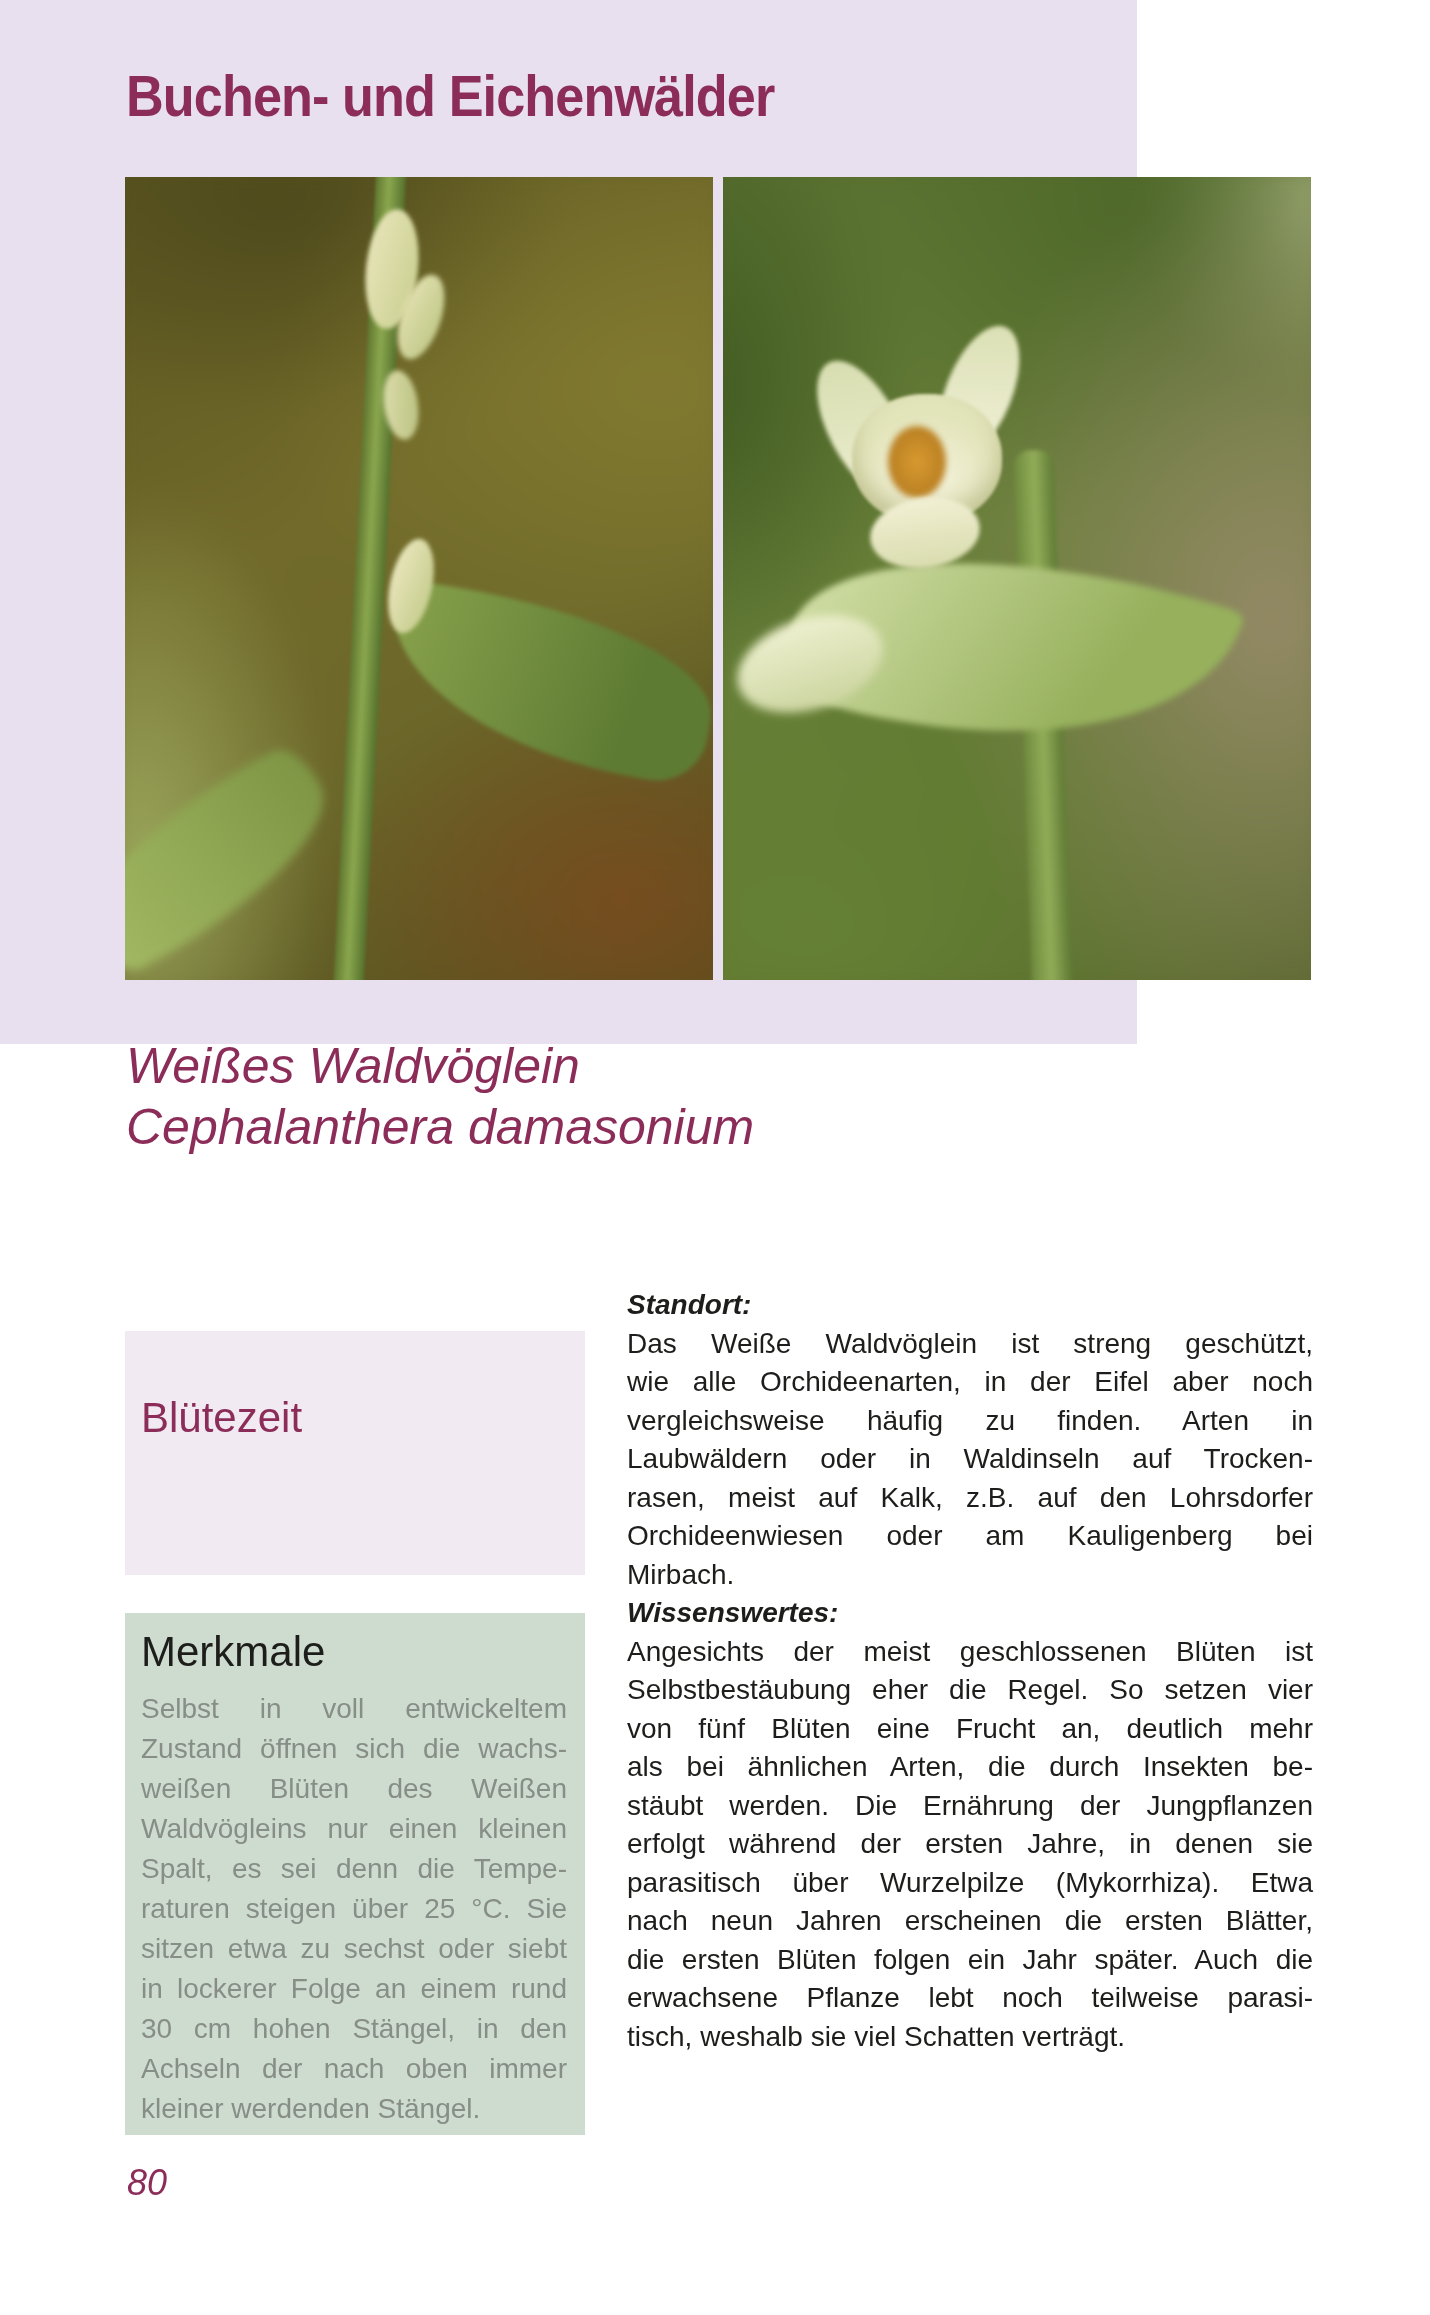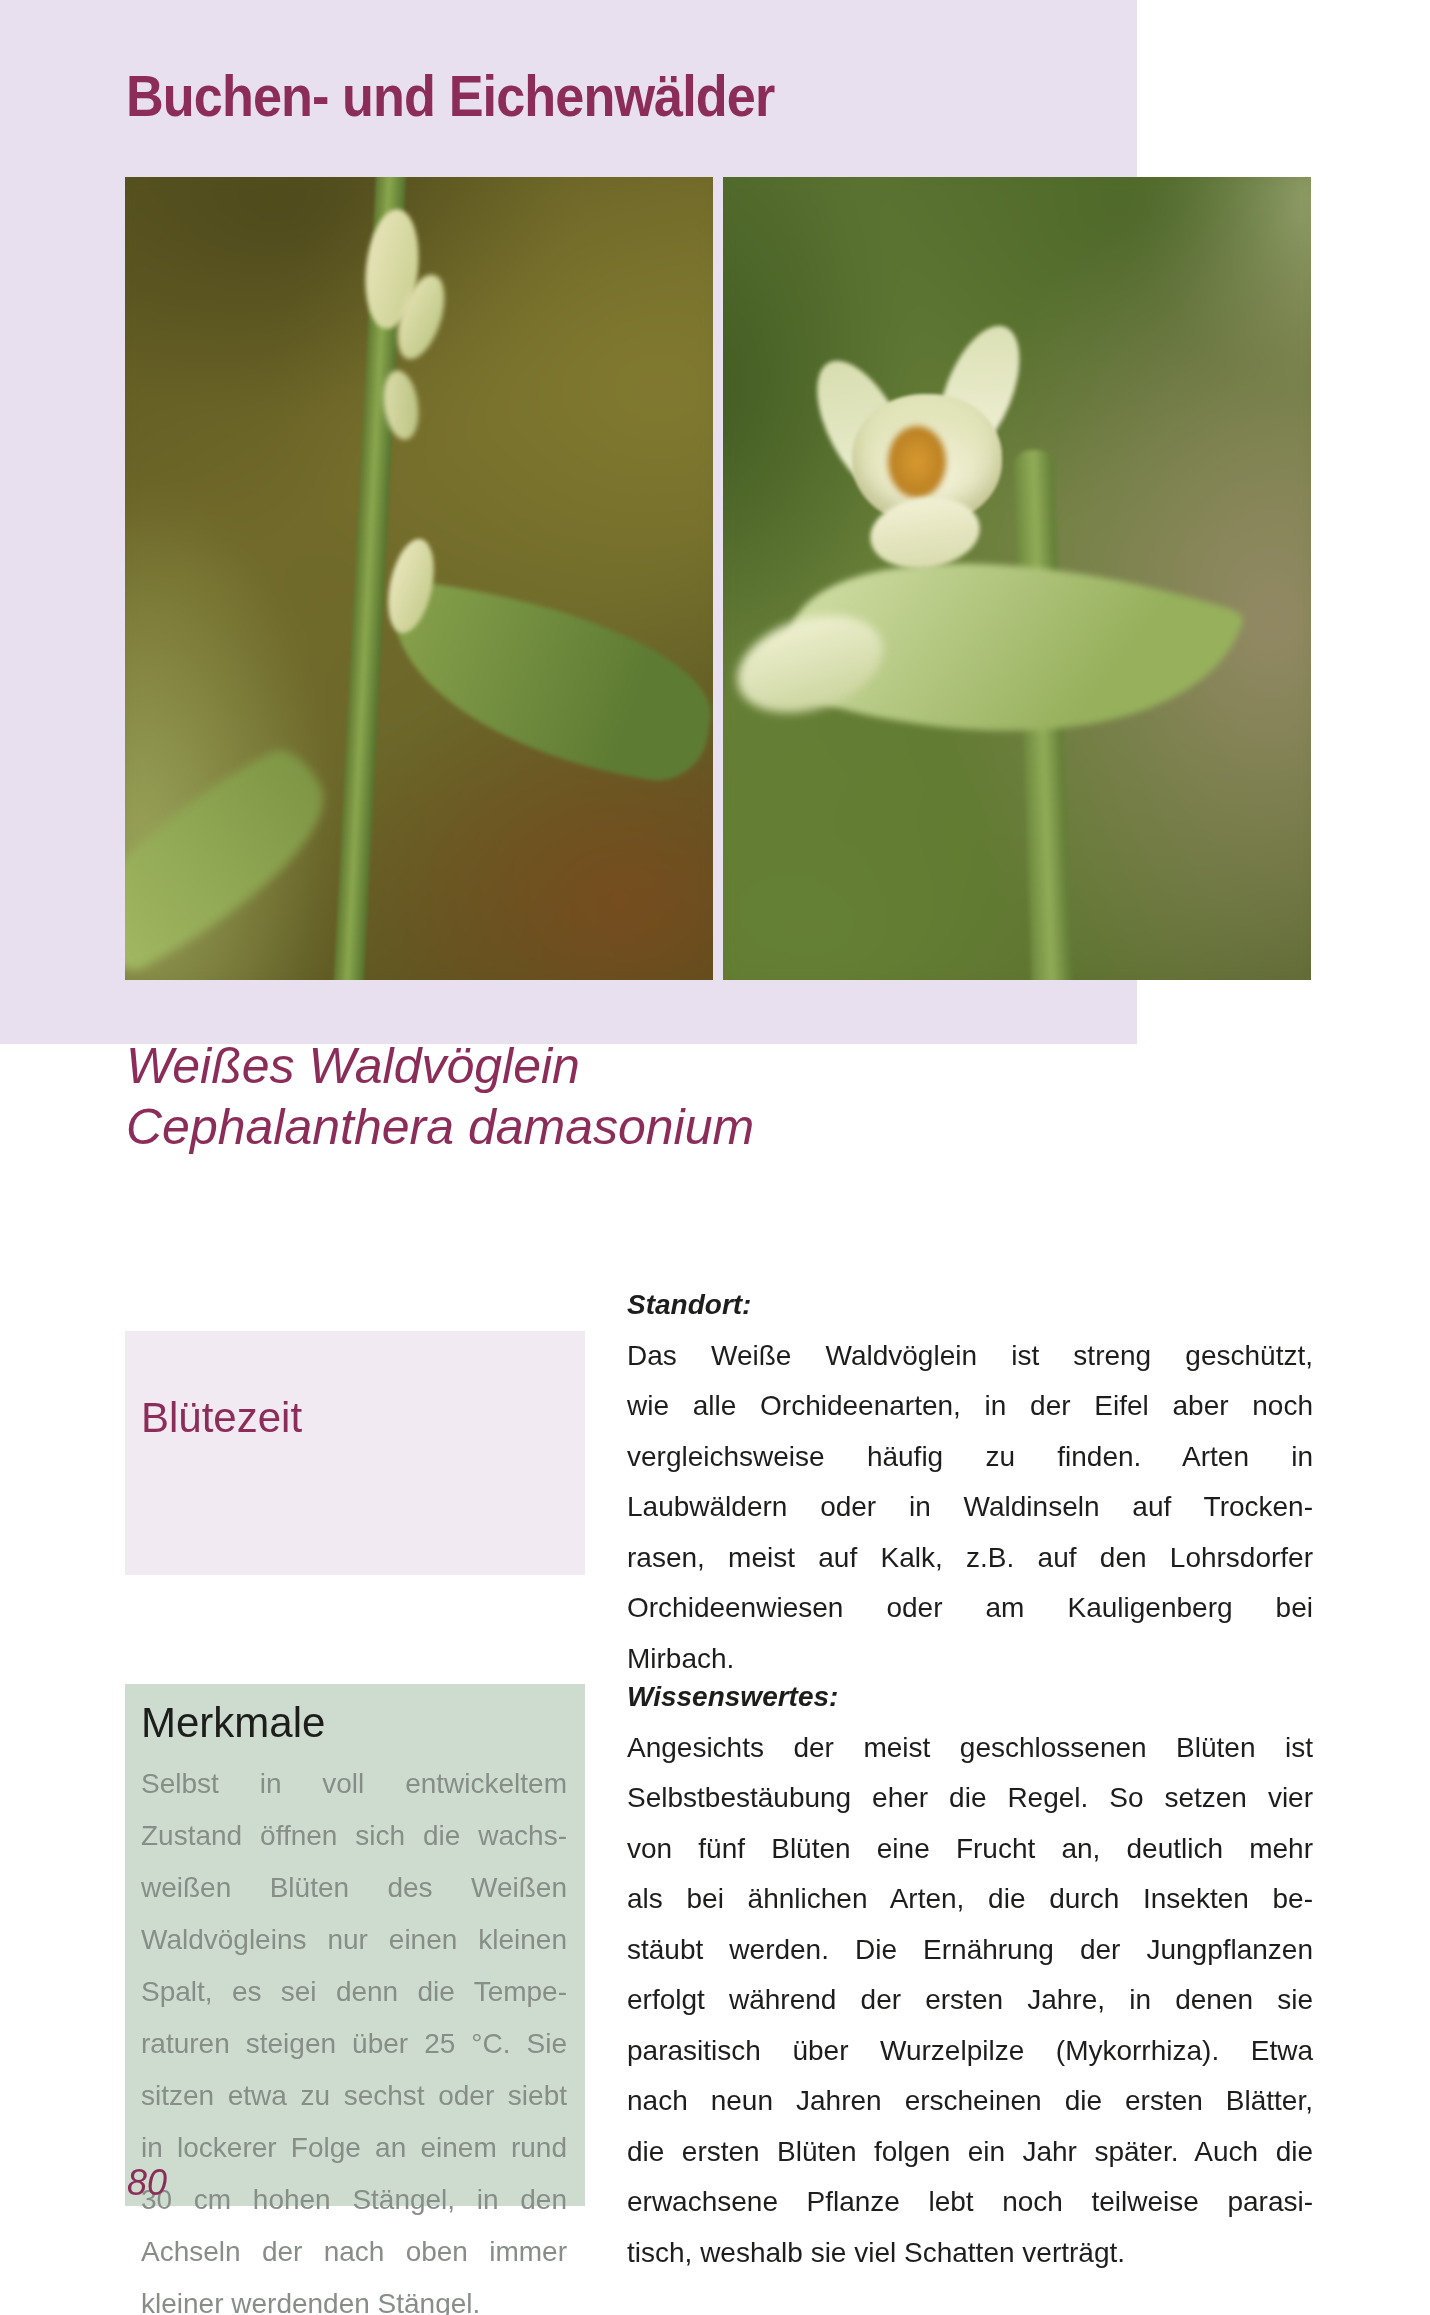--- a/index.html
+++ b/index.html
@@ -91,26 +91,26 @@
     position:absolute;left:126px;top:1036px;
     font-style:italic;font-size:50px;line-height:61px;color:var(--accent);
   }
   .bloom-box{
     position:absolute;left:125px;top:1331px;width:460px;height:244px;
     background:var(--pink-box-bg);box-sizing:border-box;padding:64px 20px 12px 16px;
   }
   .bloom-heading{font-size:42px;line-height:46px;color:var(--accent);}
   .bloom-value{font-size:30px;line-height:34px;color:var(--gray-text);margin-top:24px;}
   .traits-box{
-    position:absolute;left:125px;top:1684px;width:460px;height:522px;
+    position:absolute;left:125px;top:1613px;width:460px;height:522px;
     background:var(--green-box-bg);box-sizing:border-box;padding:10px 18px 0 16px;
   }
   .traits-heading{font-size:42px;line-height:58px;color:var(--black-text);}
   .traits-lines{margin-top:8px;font-size:28px;line-height:40px;color:#878d87;}
-  .jline{text-align:justify;text-align-last:justify;white-space:normal;margin-top:12px;}
+  .jline{text-align:justify;text-align-last:justify;white-space:normal;}
   .jline.para-end{text-align-last:left;}
   .right-col{
     position:absolute;left:627px;top:1286px;width:686px;
     font-size:28px;line-height:38.5px;color:var(--black-text);
   }
   .rc-heading{font-weight:bold;font-style:italic;}
   .page-number{
     position:absolute;left:127px;top:2162px;
     font-size:36px;font-style:italic;color:var(--accent);
   }

